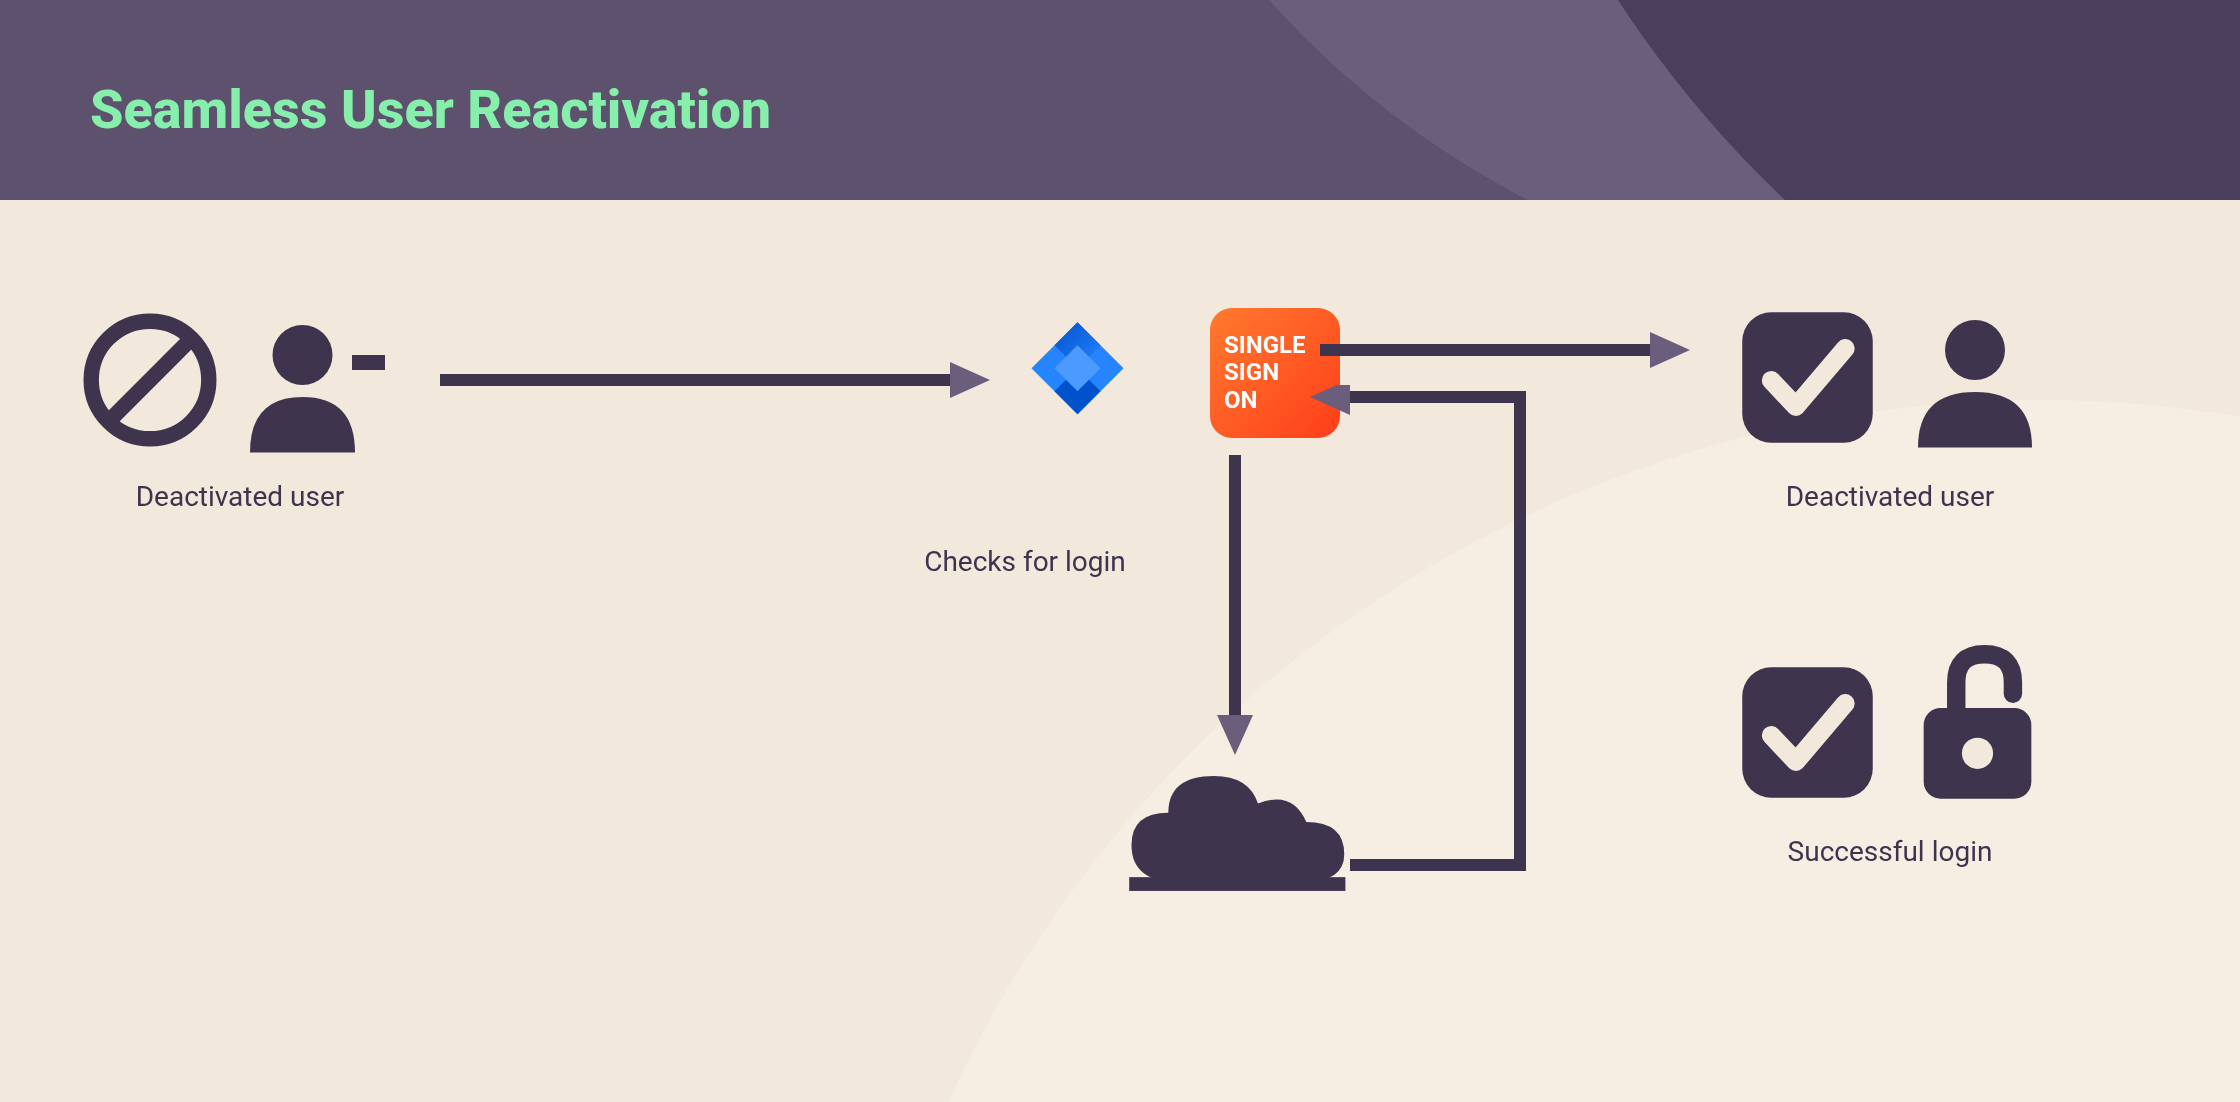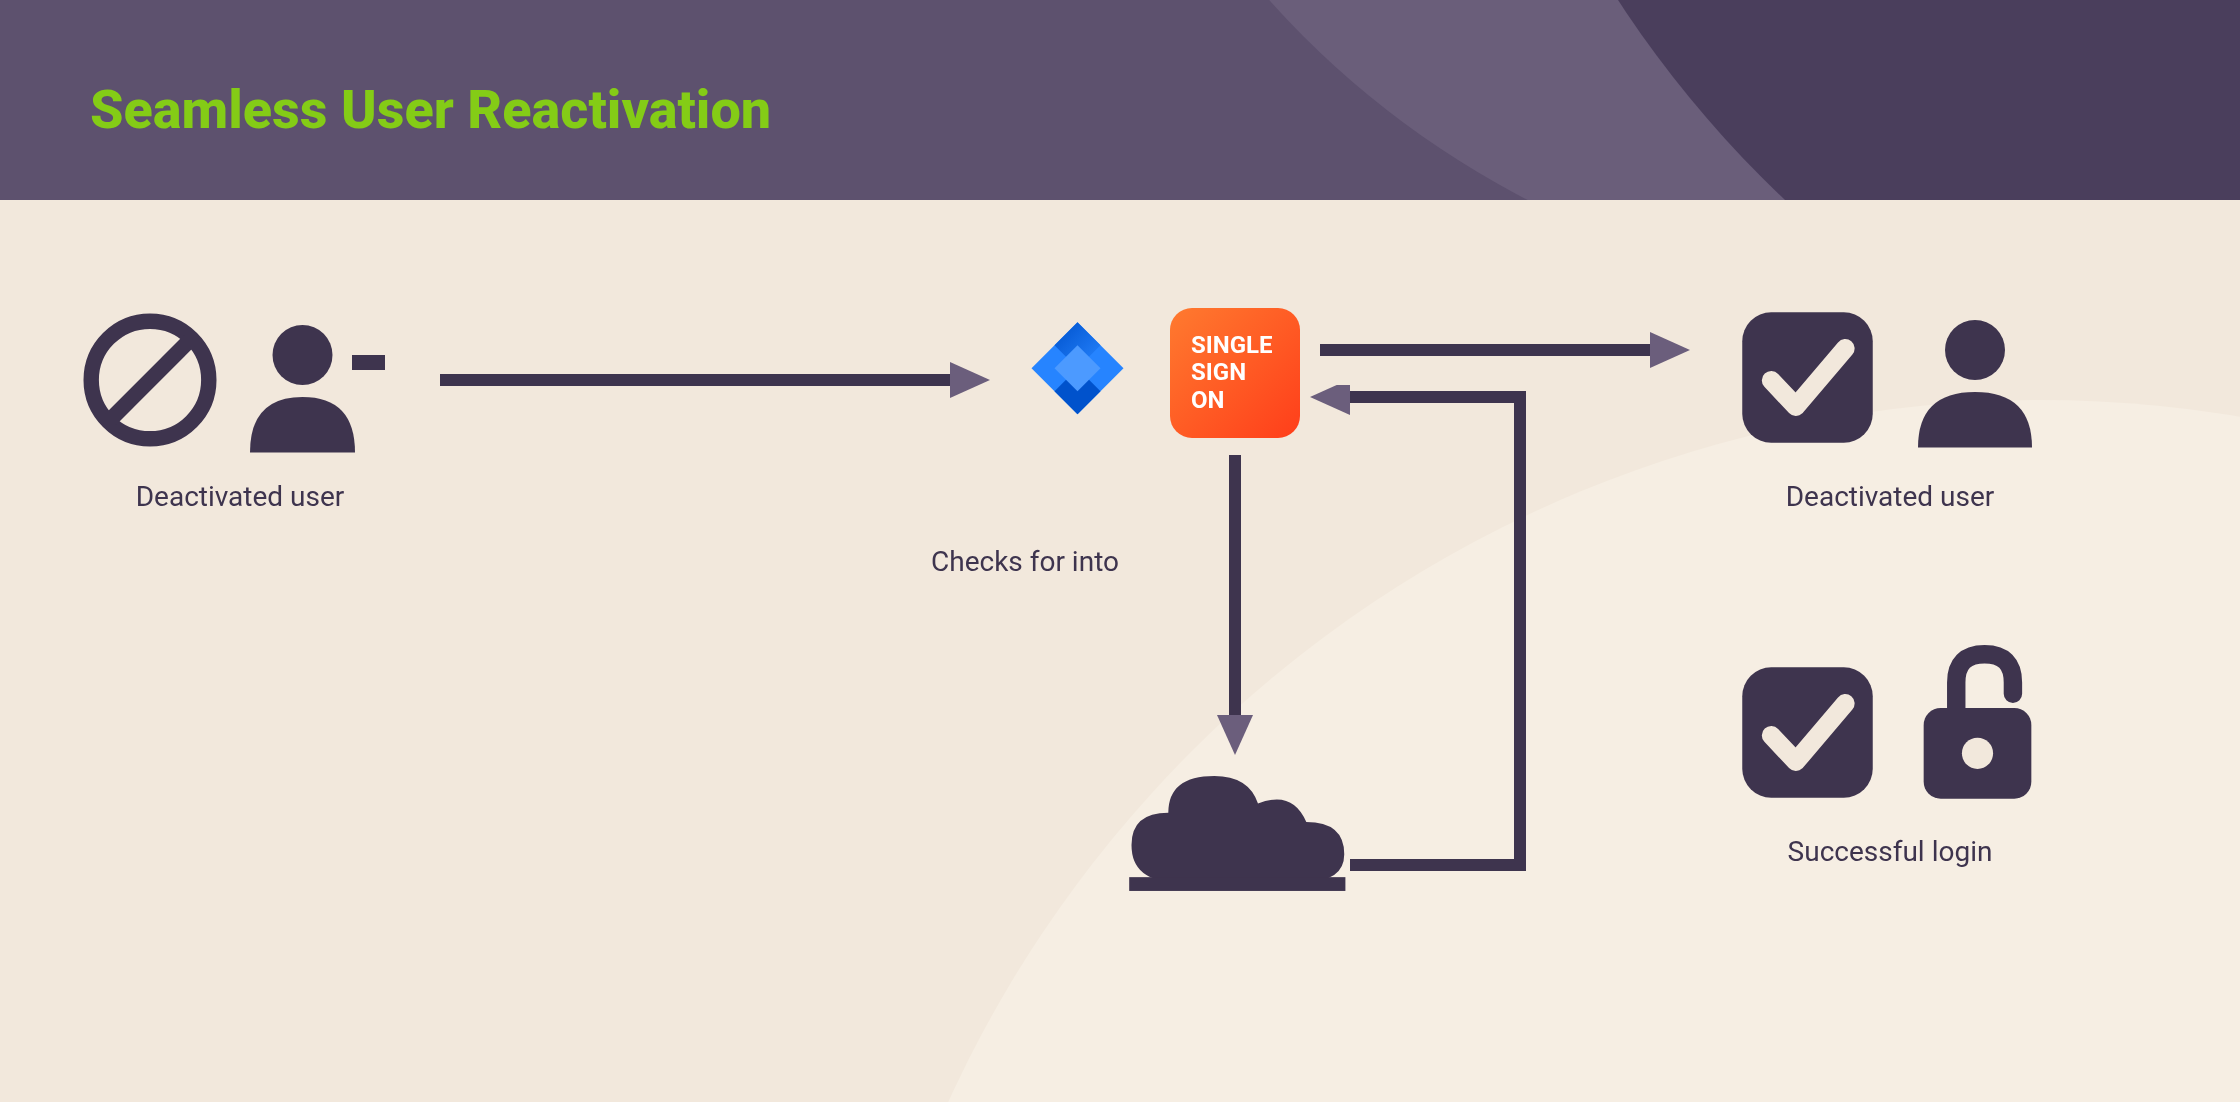--- a/index.html
+++ b/index.html
@@ -33,21 +33,21 @@
     height: 2200px;
     border-radius: 50%;
     background: #4a3e5c;
     right: -1400px;
     top: -1700px;
   }
   .header-title {
     position: absolute;
     left: 90px;
     top: 78px;
-    color: #84cc16;
+    color: #86efac;
     font-size: 54px;
     font-weight: 800;
   }
   .canvas {
     position: relative;
     width: 100%;
     height: 902px;
   }
   .bg-arc {
     position: absolute;
@@ -73,24 +73,25 @@
   .sso-tile {
     position: absolute;
     width: 130px;
     height: 130px;
     border-radius: 22px;
     background: linear-gradient(135deg, #ff7a2f 0%, #ff3e1a 100%);
     color: #fff;
     font-weight: 700;
     font-size: 24px;
     line-height: 1.15;
-    padding: 18px 21px;
+    padding: 18px 14px;
     display: flex;
     flex-direction: column;
     justify-content: center;
+    margin-left: 40px;
   }
 </style>
 </head>
 <body>
 
 <div class="header">
   <div class="header-arc1"></div>
   <div class="header-arc2"></div>
   <div class="header-title">Seamless User Reactivation</div>
 </div>
@@ -138,21 +139,21 @@
   <svg style="position:absolute; left:1320px; top:130px;" width="370" height="40" viewBox="0 0 370 40">
     <line x1="0" y1="20" x2="340" y2="20" stroke="#3e344e" stroke-width="12"></line>
     <polygon points="370,20 330,2 330,38" fill="#6b5e7c"></polygon>
   </svg>
 
   <svg style="position:absolute; left:1215px; top:255px;" width="40" height="300" viewBox="0 0 40 300">
     <line x1="20" y1="0" x2="20" y2="270" stroke="#3e344e" stroke-width="12"></line>
     <polygon points="20,300 2,260 38,260" fill="#6b5e7c"></polygon>
   </svg>
   <div class="label" style="left:870px; top:345px; width:310px; text-align:center;">
-    <div>Checks for into</div>
+    <div>Checks for login</div>
   </div>
 
   <svg style="position:absolute; left:1120px; top:555px;" width="230" height="150" viewBox="0 0 200 130">
     <path d="M 50 110 Q 10 110 10 78 Q 10 50 42 50 Q 42 18 82 18 Q 112 18 120 42 Q 150 30 162 58 Q 195 58 195 86 Q 195 110 160 110 Z" class="icon-dark"></path>
     <rect x="8" y="106" width="188" height="12" class="icon-dark"></rect>
   </svg>
 
   <svg style="position:absolute; left:1300px; top:185px;" width="240" height="500" viewBox="0 0 240 500">
     <path d="M 50 480 L 220 480 L 220 12 L 40 12" fill="none" stroke="#3e344e" stroke-width="12"></path>
     <polygon points="10,12 50,-6 50,30" fill="#6b5e7c"></polygon>

